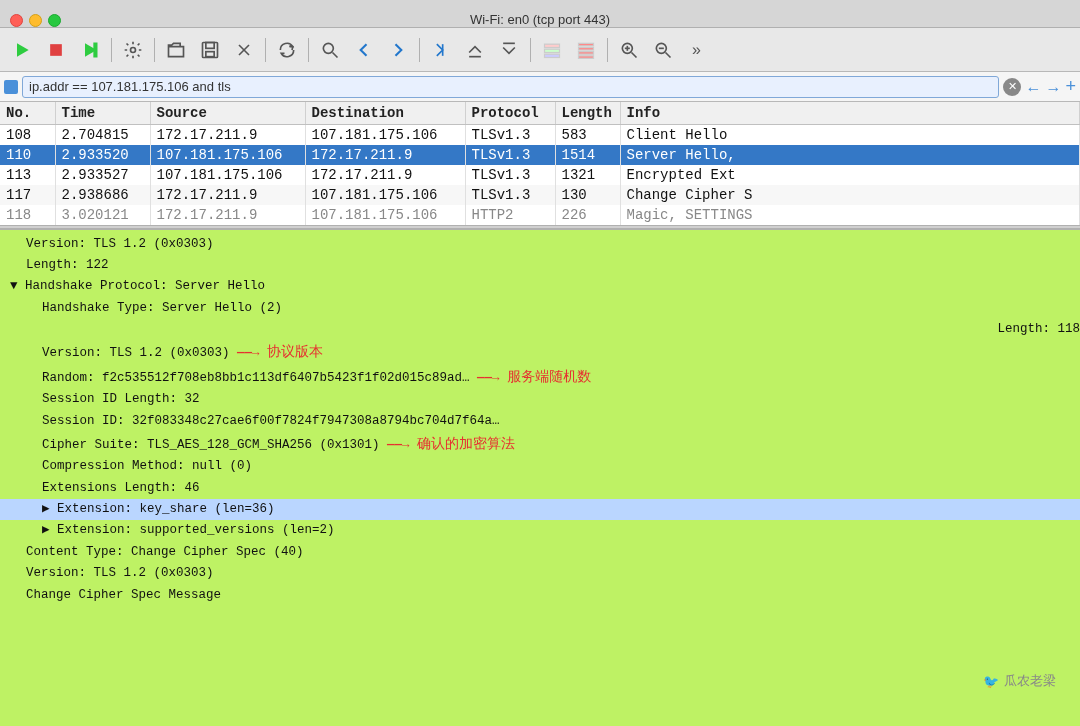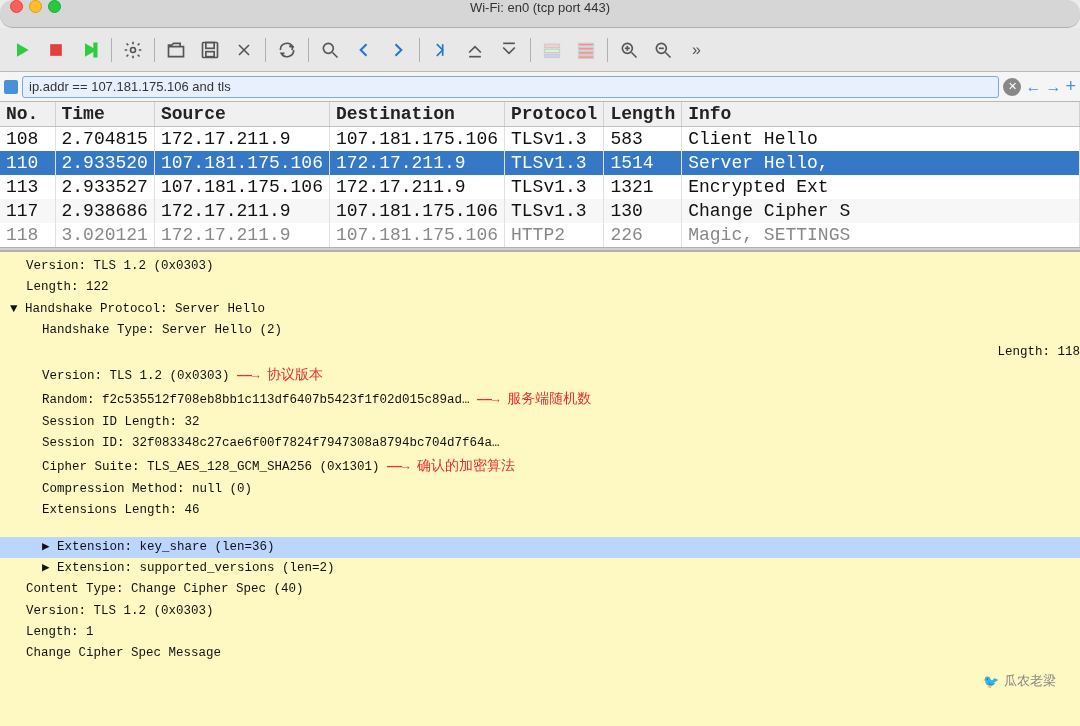--- a/index.html
+++ b/index.html
@@ -10,25 +10,24 @@
       font-family: -apple-system, 'Helvetica Neue', Arial, sans-serif;
       background: #ececec;
       font-size: 13px;
     }
 
     
     .title-bar {
       height: 28px;
       background: #d6d6d6;
       display: flex;
-      align-items: flex-start;
+      align-items: flex-end;
       justify-content: center;
       position: relative;
       border-bottom: 1px solid #b0b0b0;
-      border-radius: 13px;
     }
     .title-bar-buttons {
       position: absolute;
       left: 10px;
       display: flex;
       gap: 6px;
       align-items: center;
     }
     .tb-btn {
       width: 13px; height: 13px;
@@ -109,21 +108,21 @@
       font-size: 16px; color: #4a90d9; cursor: pointer;
     }
     .filter-plus {
       font-size: 18px; color: #4a90d9; cursor: pointer; font-weight: 300;
     }
 
     
     .packet-table {
       width: 100%;
       border-collapse: collapse;
-      font-size: 18px;
+      font-size: 14px;
       font-family: 'Menlo', 'Courier New', monospace;
     }
     .packet-table thead th {
       background: #f0f0f0;
       border-bottom: 1px solid #c0c0c0;
       border-right: 1px solid #d0d0d0;
       padding: 2px 6px;
       text-align: left;
       font-weight: 600;
       color: #222;
@@ -148,21 +147,21 @@
     .packet-table tbody tr.selected td {
       color: white;
       font-family: Liberation Mono, monospace;
     }
     .packet-table tbody tr.partial-visible td {
       color: #888;
     }
 
     
     .detail-panel {
-      background: #fef9c3;
+      background: #bef264;
       border-top: 1px solid #b0b0b0;
       font-family: 'Menlo', 'Courier New', monospace;
       font-size: 12.5px;
       color: #111;
       padding: 4px 0;
       flex: 1;
       overflow-y: auto;
     }
 
     
@@ -432,26 +431,25 @@
       <div style="padding: 1px 0px 1px 26px; line-height: 1.55;">Length: 122</div>
       <div style="padding: 1px 0px 1px 10px; line-height: 1.55;">▼ Handshake Protocol: Server Hello</div>
       <div style="padding: 1px 0px 1px 42px; line-height: 1.55;">Handshake Type: Server Hello (2)</div>
       <div style="padding: 1px 0px 1px 42px; line-height: 1.55; text-align: right;">Length: 118</div>
       <div style="padding: 1px 0px 1px 42px; line-height: 1.55;"><span>Version: TLS 1.2 (0x0303)</span><span> <span style="color:#e63030;font-weight:bold;">——→</span> </span><span style="color: rgb(230, 48, 48); font-family: -apple-system, &quot;Helvetica Neue&quot;, Arial, sans-serif; font-size: 14px;">协议版本</span></div>
       <div style="padding: 1px 0px 1px 42px; line-height: 1.55;"><span>Random: f2c535512f708eb8bb1c113df6407b5423f1f02d015c89ad…</span><span> <span style="color:#e63030;font-weight:bold;">——→</span> </span><span style="color: rgb(230, 48, 48); font-family: -apple-system, &quot;Helvetica Neue&quot;, Arial, sans-serif; font-size: 14px;">服务端随机数</span></div>
       <div style="padding: 1px 0px 1px 42px; line-height: 1.55;">Session ID Length: 32</div>
       <div style="padding: 1px 5px 1px 42px; line-height: 1.55;">Session ID: 32f083348c27cae6f00f7824f7947308a8794bc704d7f64a…</div>
       <div style="padding: 1px 0px 1px 42px; line-height: 1.55;"><span>Cipher Suite: TLS_AES_128_GCM_SHA256 (0x1301)</span><span> <span style="color:#e63030;font-weight:bold;">——→</span> </span><span style="color: rgb(230, 48, 48); font-family: -apple-system, &quot;Helvetica Neue&quot;, Arial, sans-serif; font-size: 14px;">确认的加密算法</span></div>
       <div style="padding: 1px 0px 1px 42px; line-height: 1.55;">Compression Method: null (0)</div>
-      <div style="padding: 1px 0px 16px 42px; line-height: 1.55;">Extensions Length: 46</div>
+      <div style="padding: 1px 0px 1px 42px; line-height: 1.55;">Extensions Length: 46</div>
       <div style="padding: 1px 0px 1px 42px; line-height: 1.55; background: rgb(186, 214, 255);">▶ Extension: key_share (len=36)</div>
       <div style="padding: 1px 0px 1px 42px; line-height: 1.55;">▶ Extension: supported_versions (len=2)</div>
       <div style="padding: 1px 0px 1px 26px; line-height: 1.55;">Content Type: Change Cipher Spec (40)</div>
       <div style="padding: 1px 0px 1px 26px; line-height: 1.55;">Version: TLS 1.2 (0x0303)</div>
-      <div style="padding: 1px 0px 1px 26px; line-height: 1.55;">Length: 1</div>
       <div style="padding: 1px 0px 1px 26px; line-height: 1.55;">Change Cipher Spec Message</div>
     </div>
 </div>
 
 <div class="watermark">
   <span>🐦</span>
   <span>瓜农老梁</span>
 </div>
 
 </body></html>

